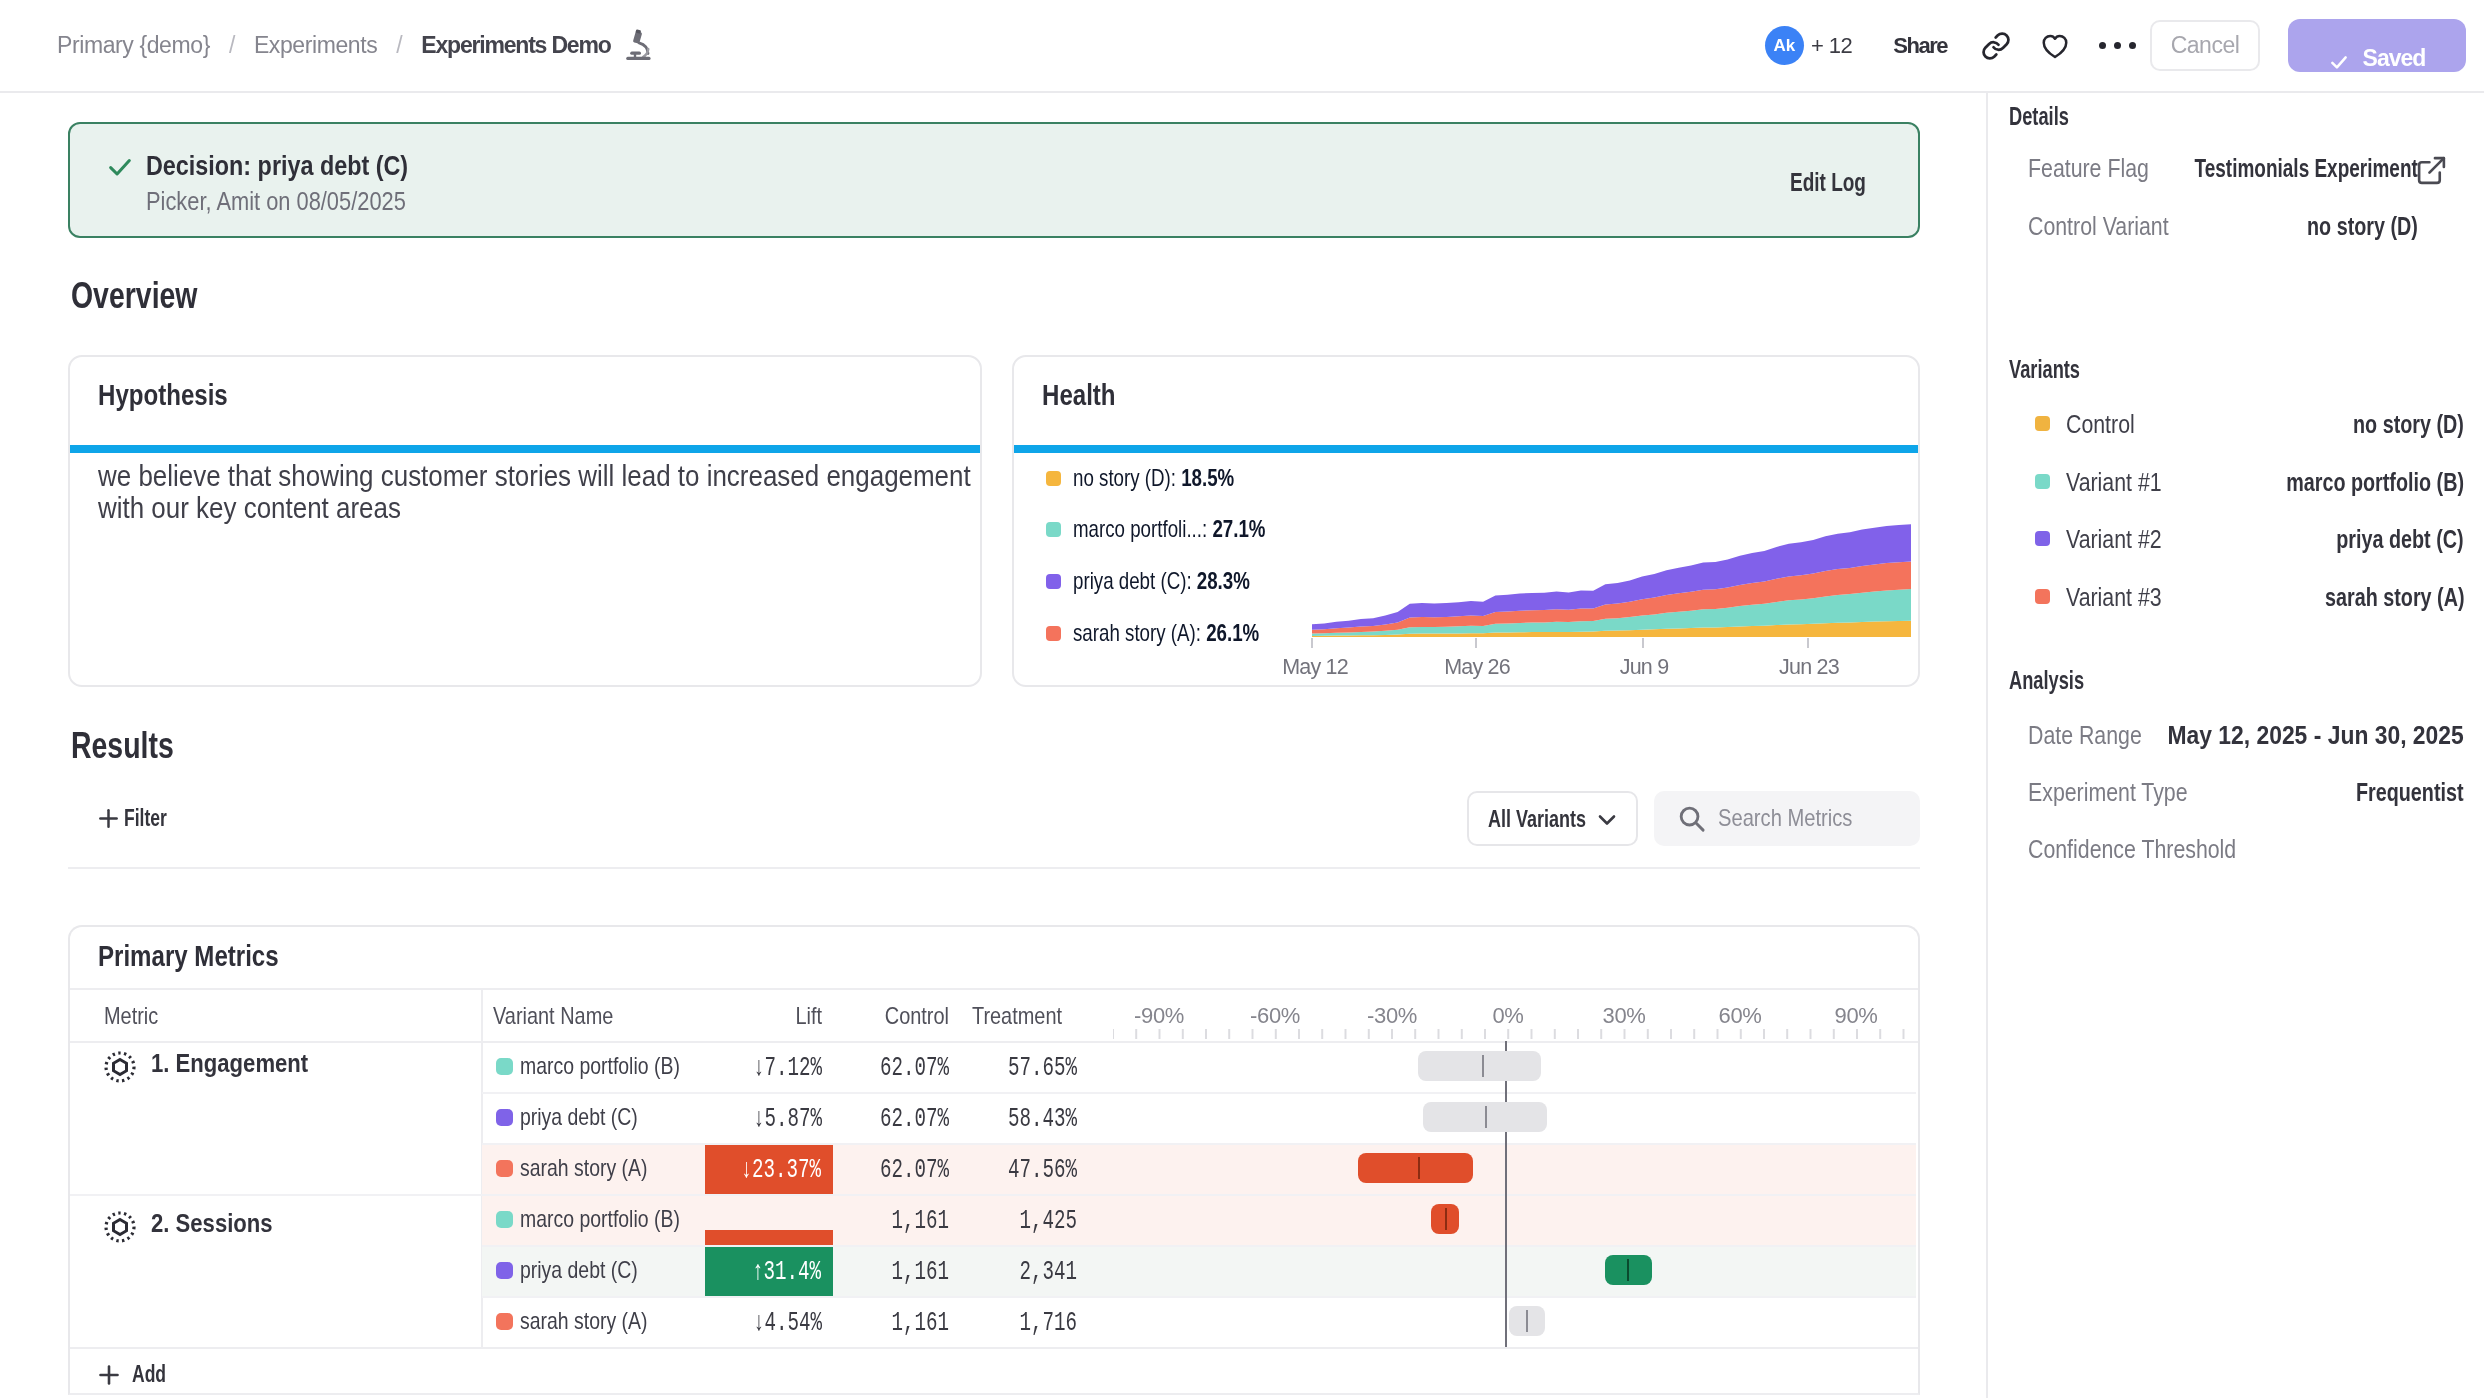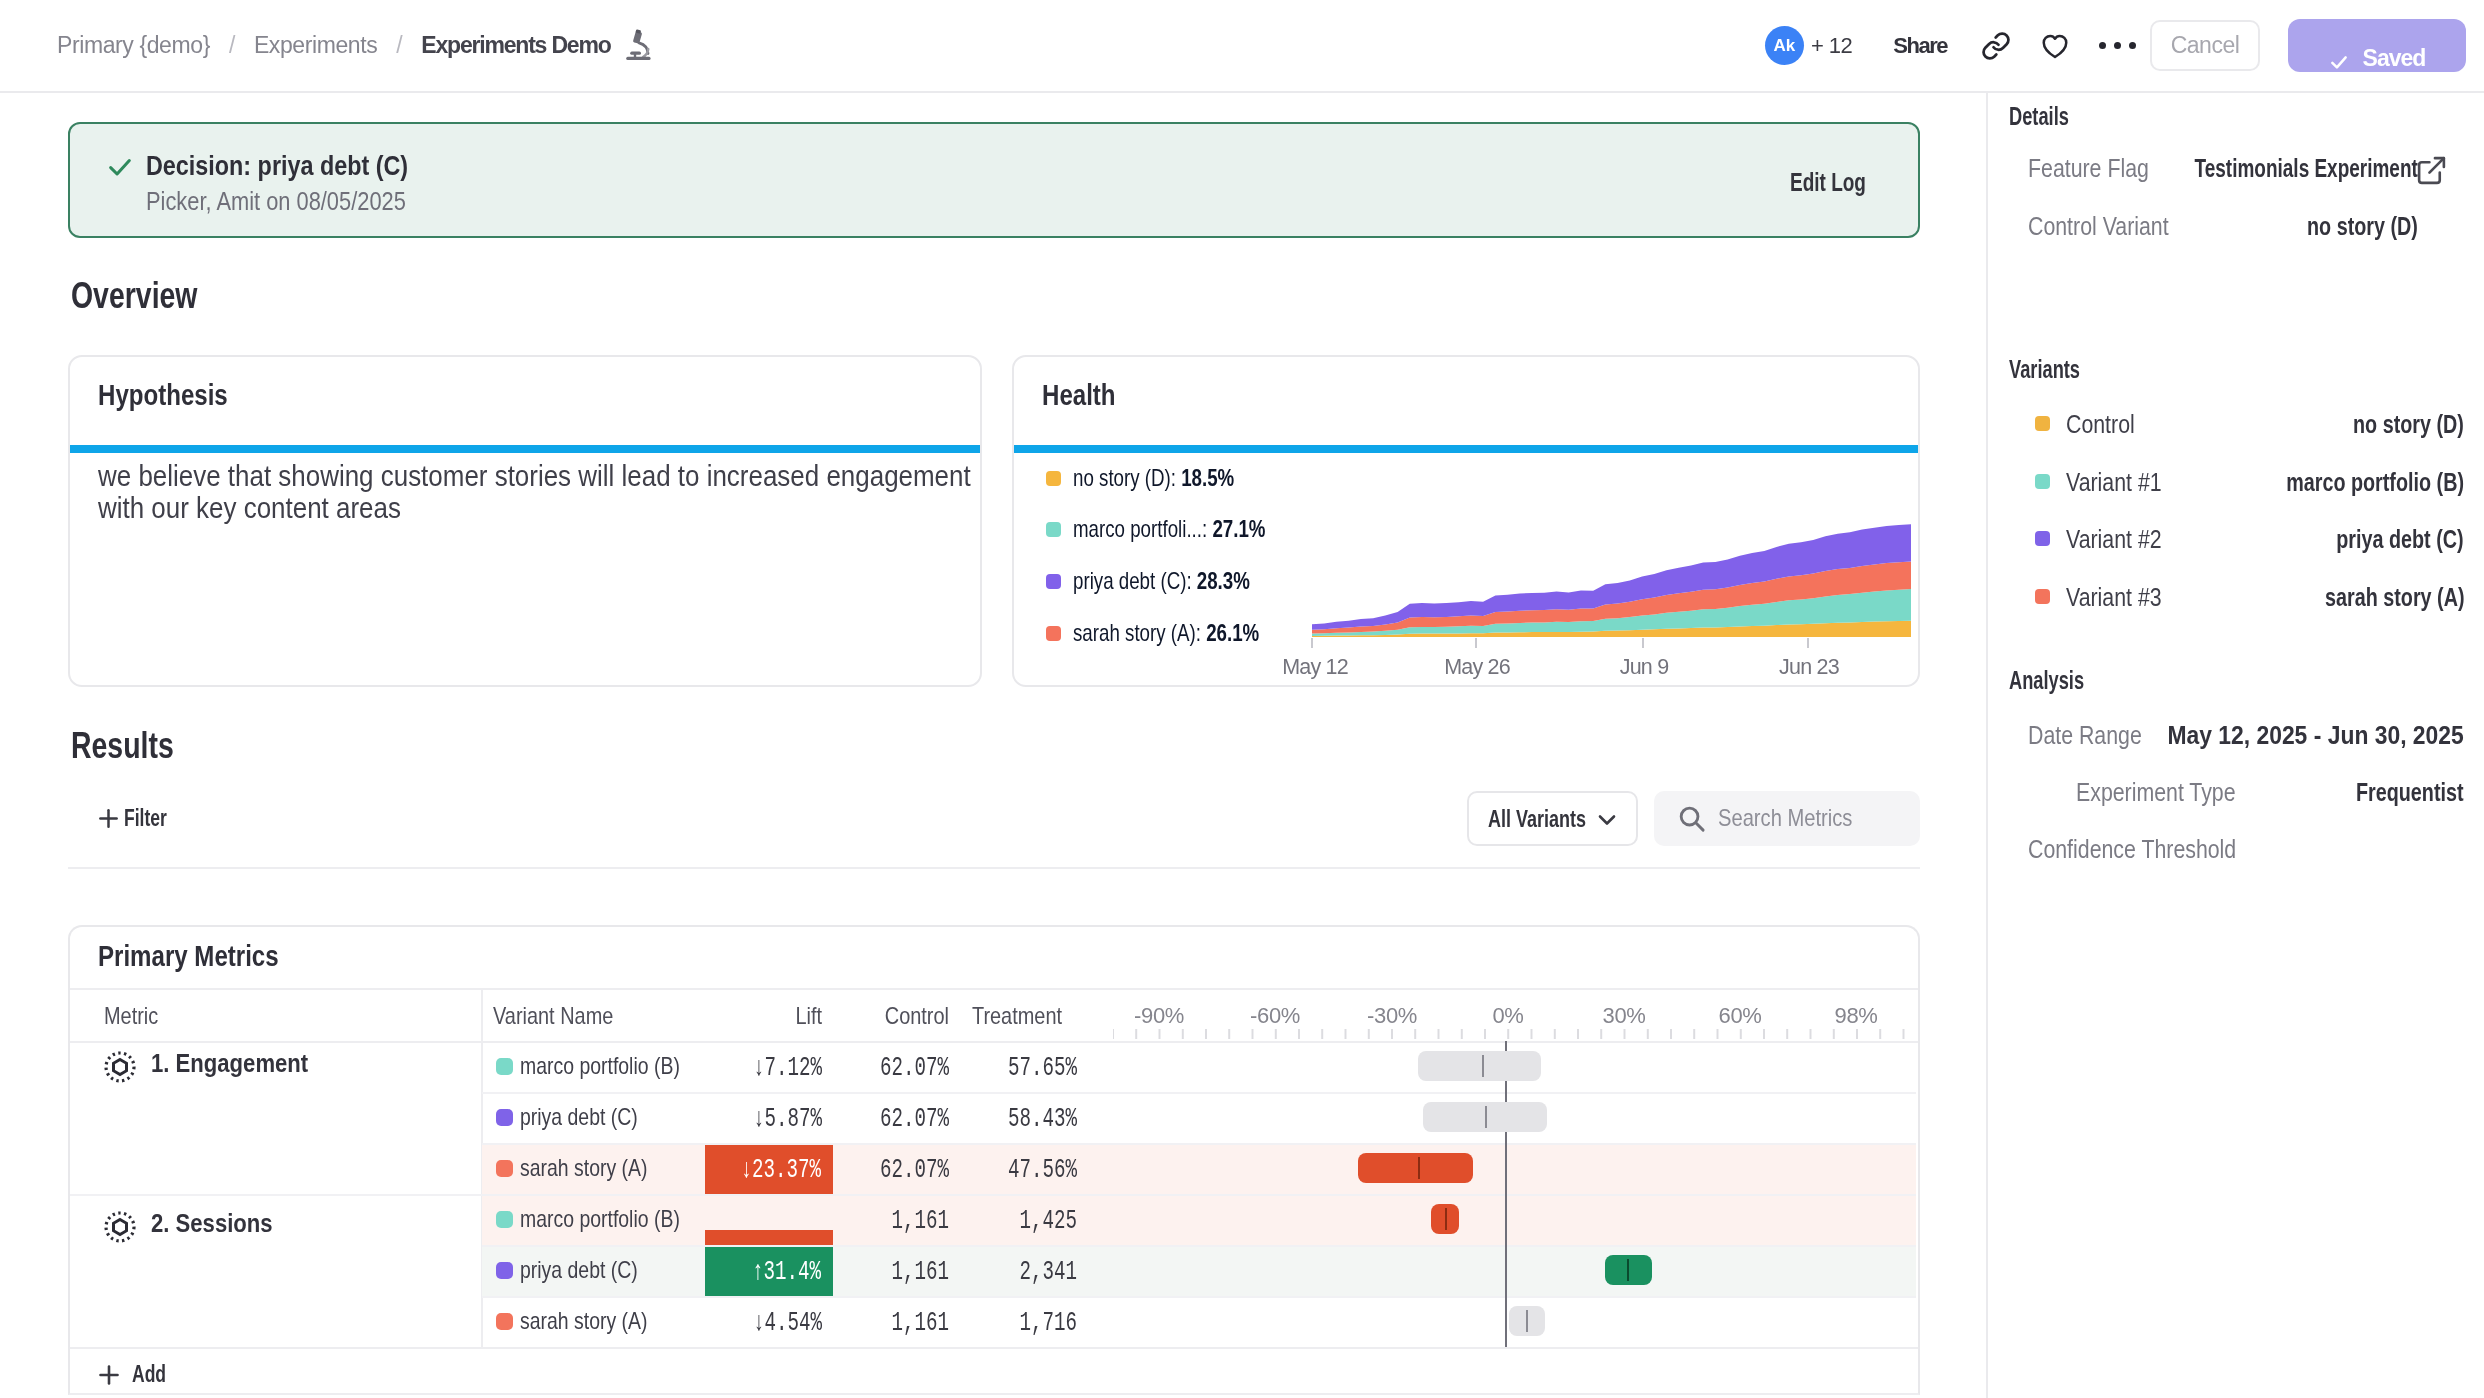--- a/index.html
+++ b/index.html
@@ -204,21 +204,21 @@
     <div class="colhead" style="left:423px; top:75px; transform:scaleX(0.83); transform-origin:0 50%;">Variant Name</div>
     <div class="colhead sqr" style="left:609px; top:75px; width:143px; transform:scaleX(0.83);">Lift</div>
     <div class="colhead sqr" style="left:736px; top:75px; width:143px; transform:scaleX(0.83);">Control</div>
     <div class="colhead sqr" style="left:849px; top:75px; width:143px; transform:scaleX(0.83);">Treatment</div>
     <div class="pct" style="left:1089px;">-90%</div>
     <div class="pct" style="left:1205px;">-60%</div>
     <div class="pct" style="left:1322px;">-30%</div>
     <div class="pct" style="left:1438px;">0%</div>
     <div class="pct" style="left:1554px;">30%</div>
     <div class="pct" style="left:1670px;">60%</div>
-    <div class="pct" style="left:1786px;">98%</div>
+    <div class="pct" style="left:1786px;">90%</div>
 
     <svg class="abs" style="left:1043px; top:101px;" width="800" height="12" viewBox="0 0 800 12">
         <g stroke="#dcdce0" stroke-width="2">
           <line x1="0.0" y1="1" x2="0.0" y2="11"></line>
           <line x1="23.2" y1="1" x2="23.2" y2="11"></line>
           <line x1="46.5" y1="1" x2="46.5" y2="11"></line>
           <line x1="69.8" y1="1" x2="69.8" y2="11"></line>
           <line x1="93.0" y1="1" x2="93.0" y2="11"></line>
           <line x1="116.2" y1="1" x2="116.2" y2="11"></line>
           <line x1="139.5" y1="1" x2="139.5" y2="11"></line>
@@ -392,20 +392,20 @@
       <span class="val">sarah story (A)</span>
     </div>
 
   <h2>
       <span style="top:573px;">Analysis</span>
     </h2>
   <div class="srow" style="top:627px;">
       <span class="lab">Date Range</span>
       <span class="val" style="transform:scaleX(0.88);">May 12, 2025 - Jun 30, 2025</span>
     </div>
-  <div class="srow" style="top:684px;margin-left:48px;">
+  <div class="srow" style="top:684px;">
       <span class="lab">Experiment Type</span>
       <span class="val">Frequentist</span>
     </div>
   <div class="srow" style="top:741px;">
       <span class="lab">Confidence Threshold</span>
     </div>
 </div>
 
 </body></html>

